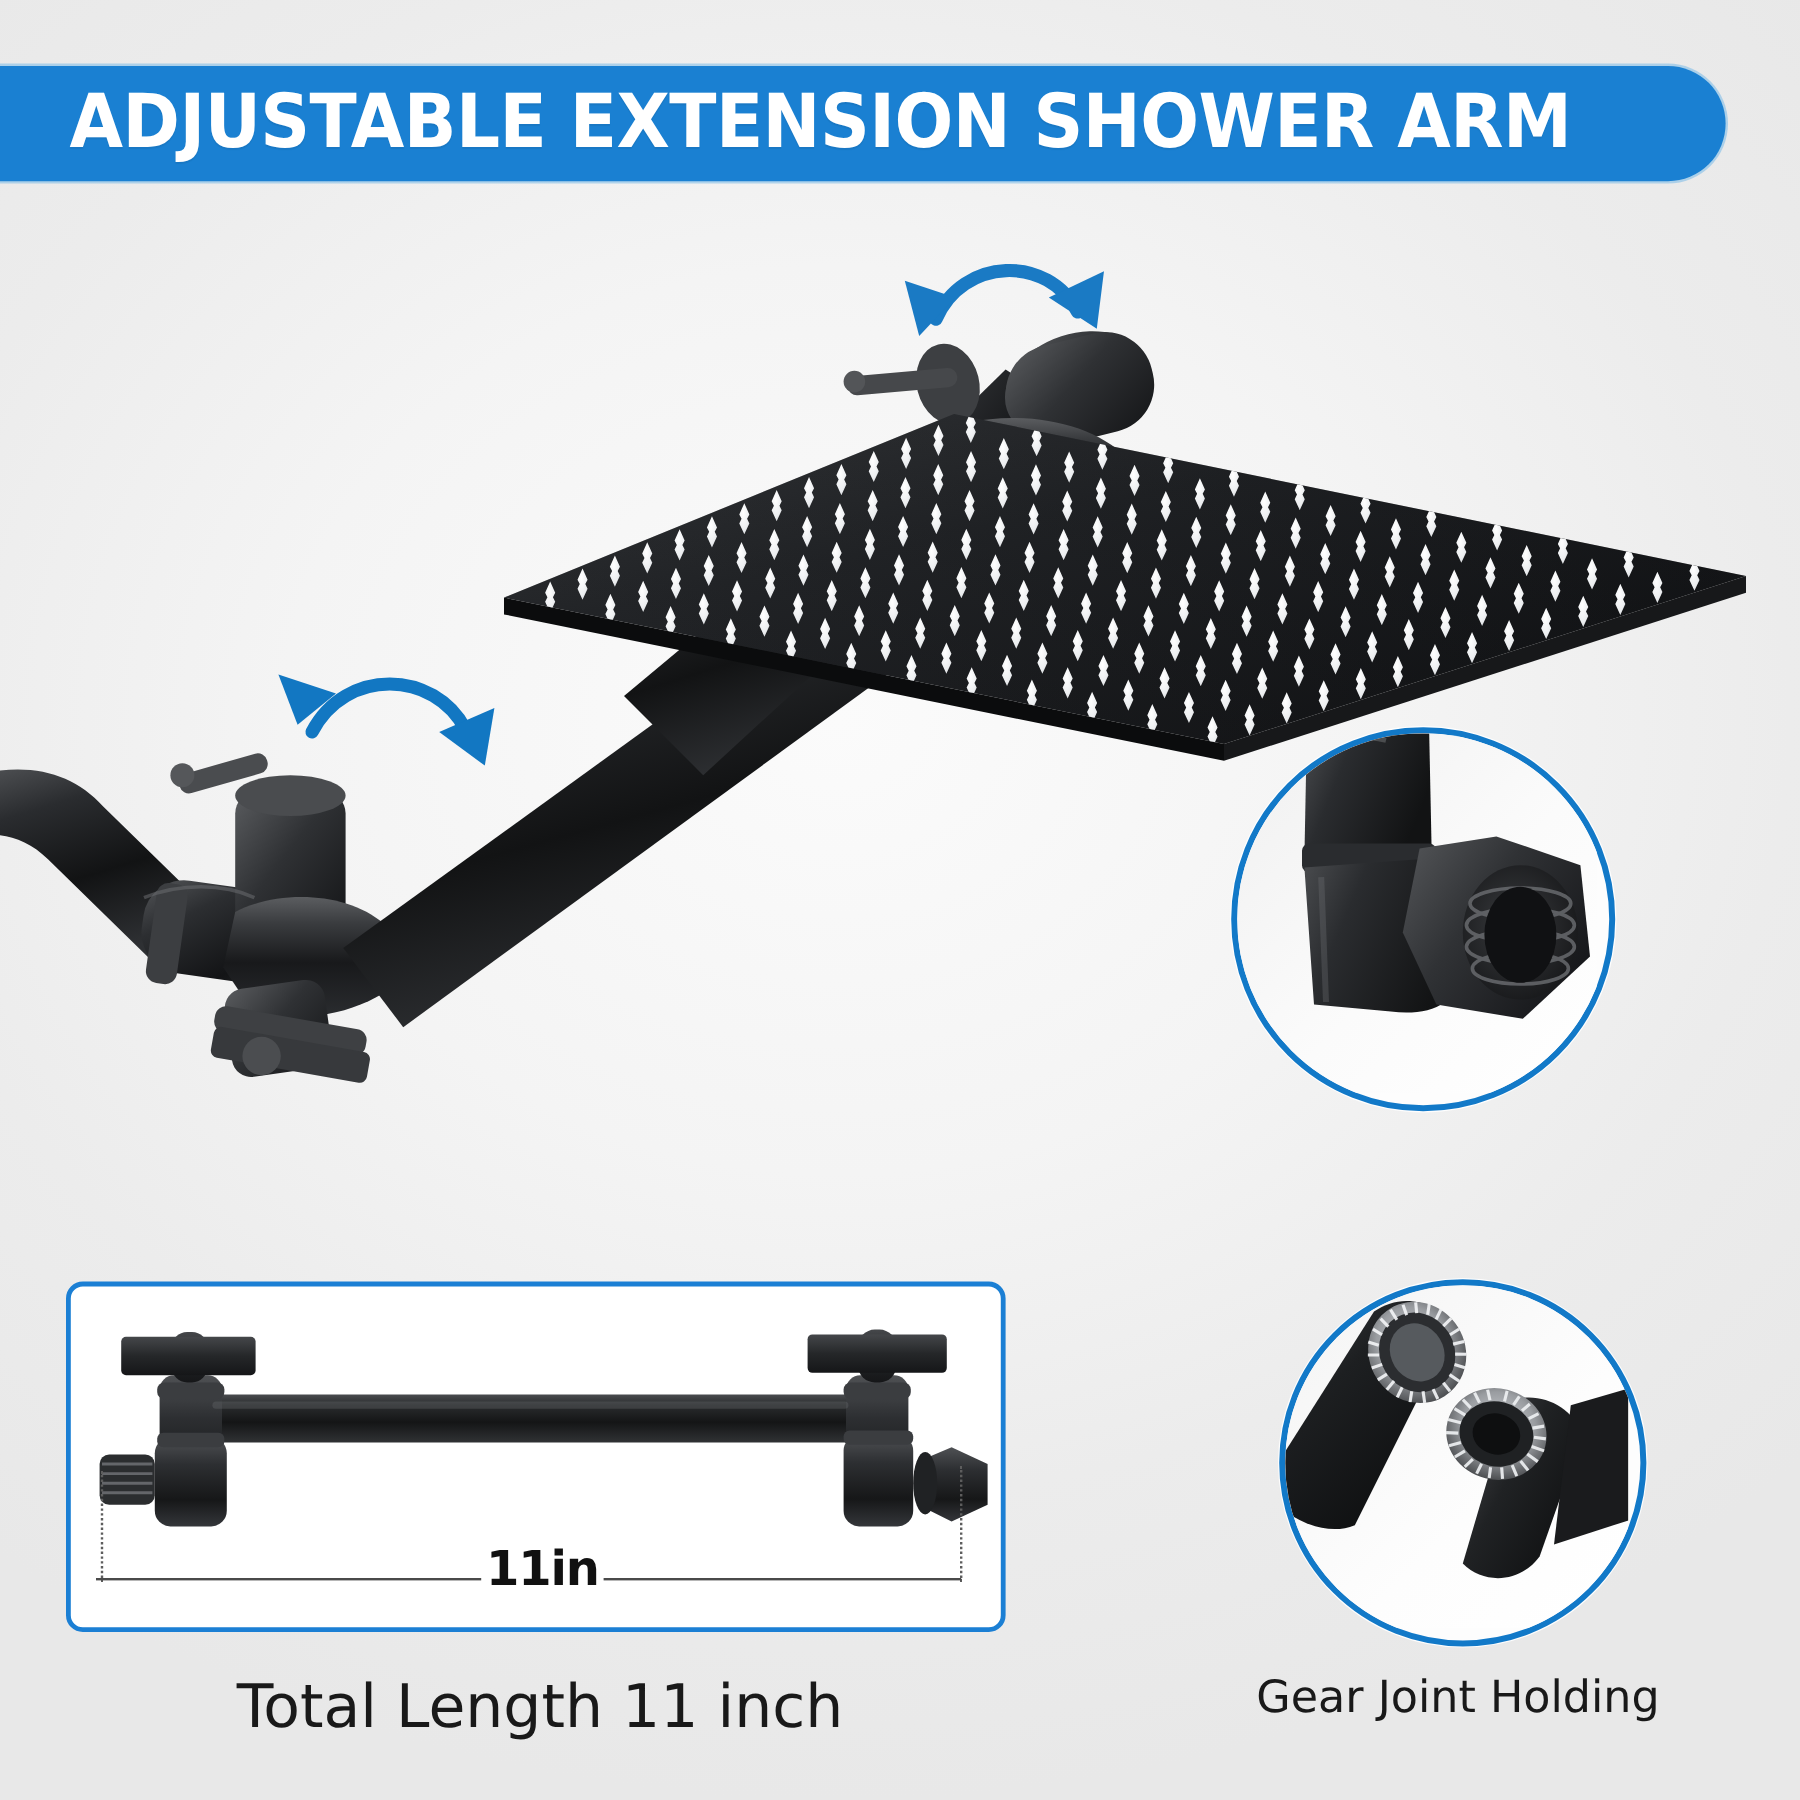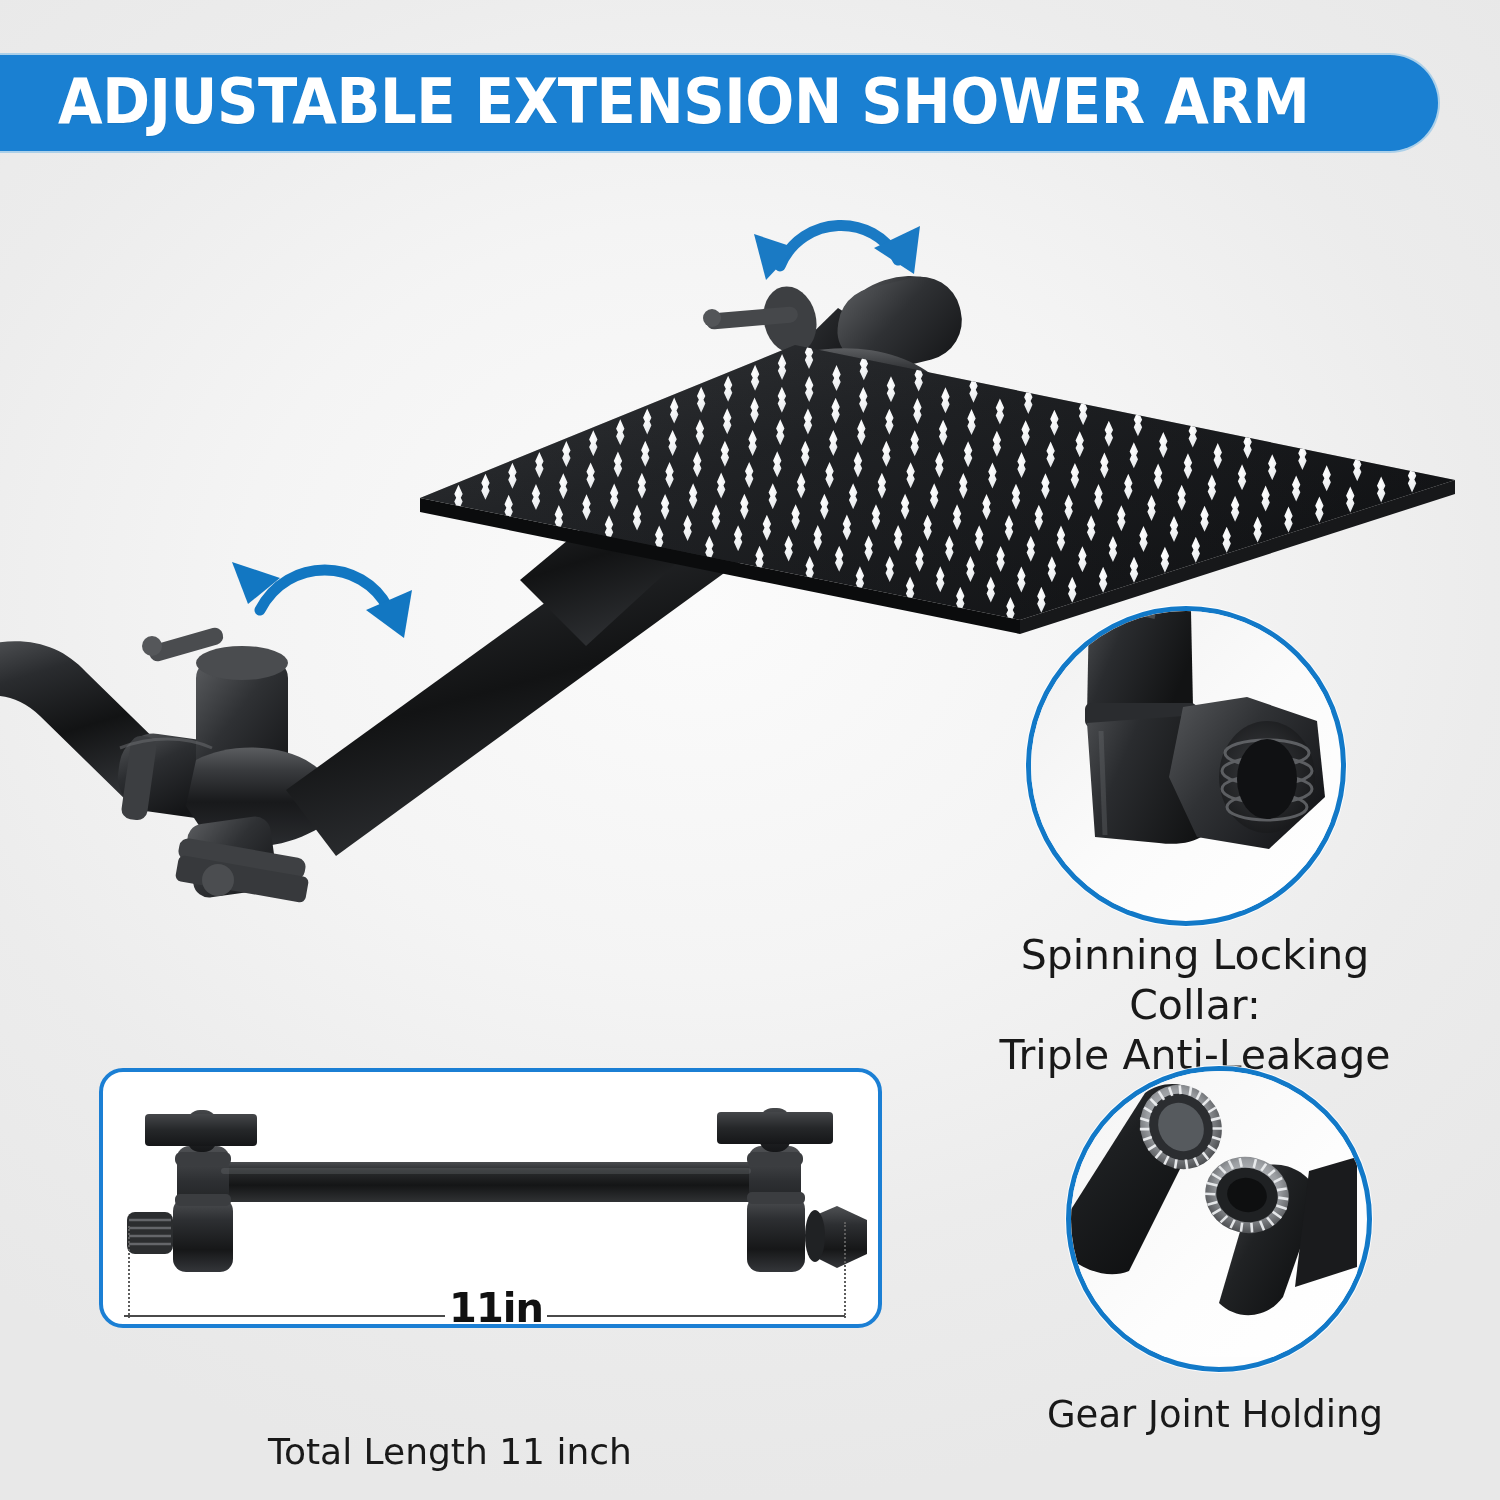--- a/index.html
+++ b/index.html
@@ -90,36 +90,35 @@
   .caption {
     position: absolute;
     text-align: center;
     color: #191919;
     font-family: "DejaVu Sans", sans-serif;
     font-size: 41px;
     line-height: 1.22;
     white-space: pre-line;
   }
   #caption-collar { left: 960px; top: 930px; width: 470px; }
-  #caption-length { left: 170px; top: 1392px; width: 560px; font-size: 36px; margin-top: 38px; }
+  #caption-length { left: 170px; top: 1392px; width: 560px; font-size: 50px; }
   #caption-gear   { left: 985px; top: 1392px; width: 460px; font-size: 37px; }
 
   
   #dim-box {
     position: absolute;
     left: 55px;
     top: 1068px;
     width: 783px;
-    height: 260px;
+    height: 292px;
     border: 4px solid #1b7fd4;
-    border-radius: 24px;
+    border-radius: 14px;
     background: #ffffff;
     box-sizing: border-box;
     overflow: hidden;
-    margin-left: 44px;
   }
   .dim-tick {
     position: absolute;
     border-left: 2px dotted #5d5d5d;
   }
   #dim-tick-left  { left: 25px;  top: 154px; height: 92px; }
   #dim-tick-right { left: 741px; top: 150px; height: 96px; }
   .dim-rule {
     position: absolute;
     top: 243px;
@@ -476,22 +475,20 @@
         <ellipse cx="236" cy="178" rx="45" ry="14"></ellipse>
         <ellipse cx="236" cy="196" rx="40" ry="13"></ellipse>
       </g>
       <ellipse cx="236" cy="168" rx="30" ry="40" fill="#101113"></ellipse>
 
       <path d="M 66,6 C 86,2 108,2 124,6" stroke="#737578" stroke-width="4" fill="none" opacity="0.5"></path>
       <path d="M 70,120 L 74,224" stroke="#6d6f73" stroke-width="5" opacity="0.35"></path>
     </svg>
   </div>
 
-  <div id="caption-collar" class="caption">Spinning Locking Collar:
-Triple Anti-Leakage</div>
 
   <div id="inset-gear" class="circle-inset">
     <svg width="286" height="286" viewBox="0 0 286 286">
       <defs>
         <linearGradient id="gG1" x1="0" y1="0" x2="0.8" y2="1">
           <stop offset="0%" stop-color="#3e4043"></stop>
           <stop offset="40%" stop-color="#1d1f21"></stop>
           <stop offset="100%" stop-color="#0c0d0e"></stop>
         </linearGradient>
         <linearGradient id="gG2" x1="0" y1="0" x2="1" y2="0.8">

